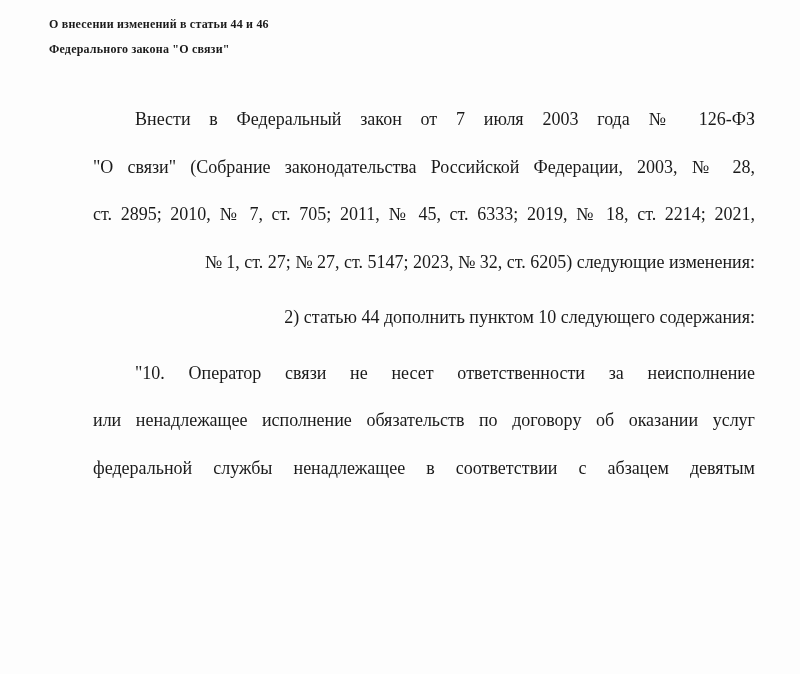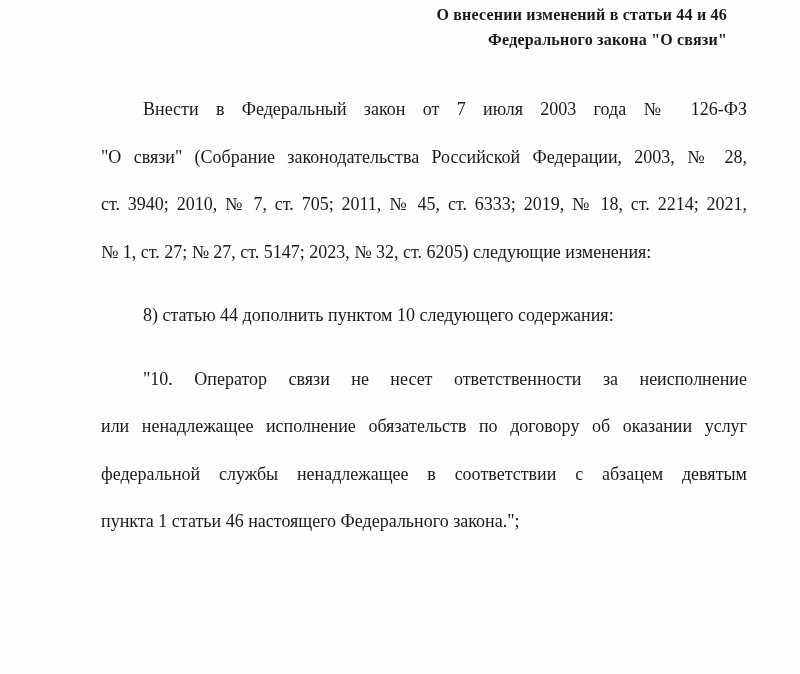--- a/index.html
+++ b/index.html
@@ -12,45 +12,45 @@
     width: 800px;
     height: 674px;
     background: #fdfdfd;
     color: #1a1a1a;
     font-family: "Liberation Serif", "DejaVu Serif", serif;
     overflow: hidden;
   }
   .doc-title {
     width: 678px;
     margin: 0 auto;
-    padding-top: 2px;
-    text-align: right;
+    padding-top: 12px;
+    text-align: left;
     font-weight: bold;
-    font-size: 16px;
+    font-size: 12px;
     line-height: 25px;
     letter-spacing: 0.2px;
     transform: translateX(-12px);
   }
   .doc-body {
     width: 678px;
     margin: 34px 37px 0 85px;
     font-size: 18px;
   }
   .para {
-    margin: 16px;
+    margin: 8px;
     padding: 0;
   }
   .para-spaced {
     margin-top: 5px;
   }
   .line {
     line-height: 47.5px;
     height: 47.5px;
     white-space: normal;
-    text-align: left;
+    text-align: right;
   }
   .line.just {
     text-align: justify;
     text-align-last: justify;
   }
   .line.indent {
     padding-left: 42px;
   }
 </style>
 </head>
@@ -61,29 +61,28 @@
   <div class="doc-title">
     <div class="title-line">О внесении изменений в статьи 44 и 46</div>
     <div class="title-line">Федерального закона "О связи"</div>
   </div>
 
   <div class="doc-body">
 
     <div class="para">
       <div class="line just indent">Внести в Федеральный закон от 7 июля 2003 года № 126-ФЗ</div>
       <div class="line just">"О связи" (Собрание законодательства Российской Федерации, 2003, № 28,</div>
-      <div class="line just">ст. 3940; 2010, № 7, ст. 705; 2011, № 45, ст. 6333; 2019, № 18, ст. 2214; 2021,</div>
+      <div class="line just">ст. 2895; 2010, № 7, ст. 705; 2011, № 45, ст. 6333; 2019, № 18, ст. 2214; 2021,</div>
       <div class="line">№ 1, ст. 27; № 27, ст. 5147; 2023, № 32, ст. 6205) следующие изменения:</div>
     </div>
 
     <div class="para">
-      <div class="line indent">8) статью 44 дополнить пунктом 10 следующего содержания:</div>
+      <div class="line indent">2) статью 44 дополнить пунктом 10 следующего содержания:</div>
     </div>
 
     <div class="para para-spaced">
       <div class="line just indent">"10. Оператор связи не несет ответственности за неисполнение</div>
       <div class="line just">или ненадлежащее исполнение обязательств по договору об оказании услуг</div>
       <div class="line just">федеральной службы ненадлежащее в соответствии с абзацем девятым</div>
-      <div class="line">пункта 1 статьи 46 настоящего Федерального закона.";</div>
     </div>
 
   </div>
 </div>
 
 </body></html>

